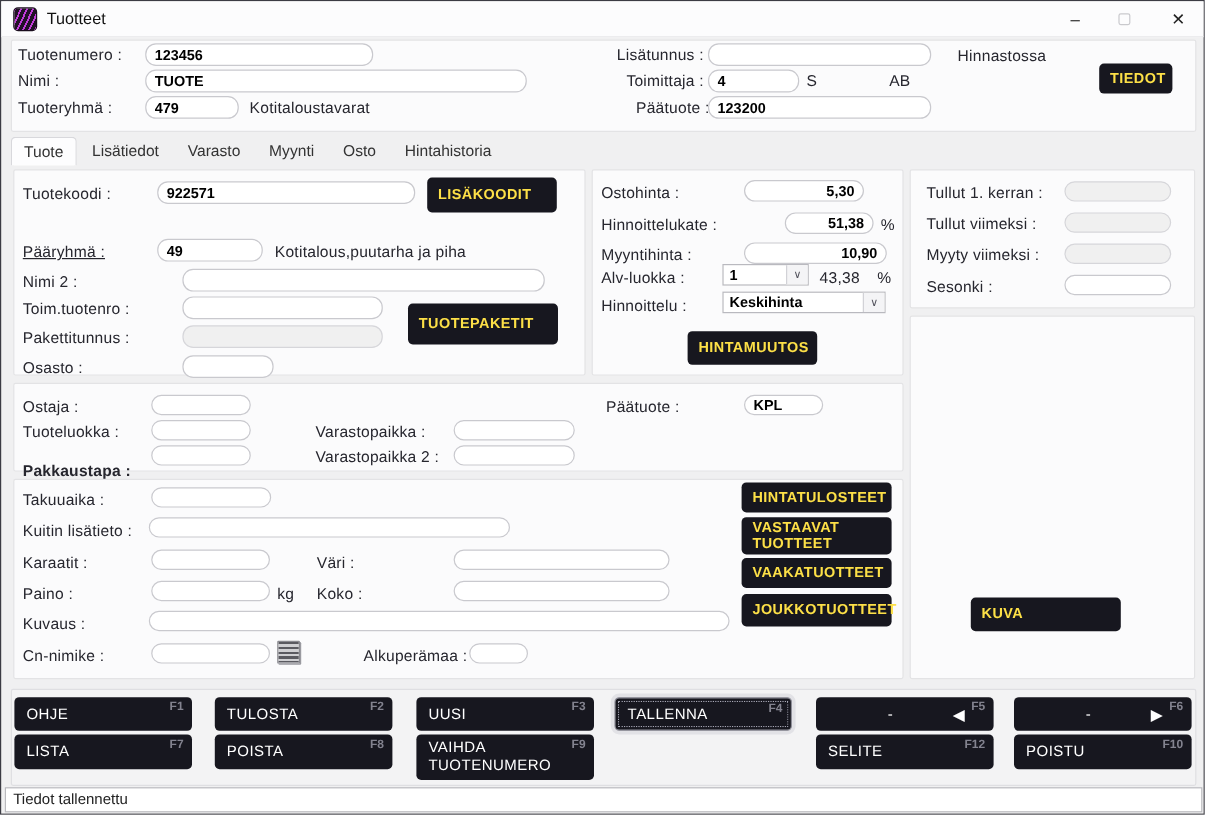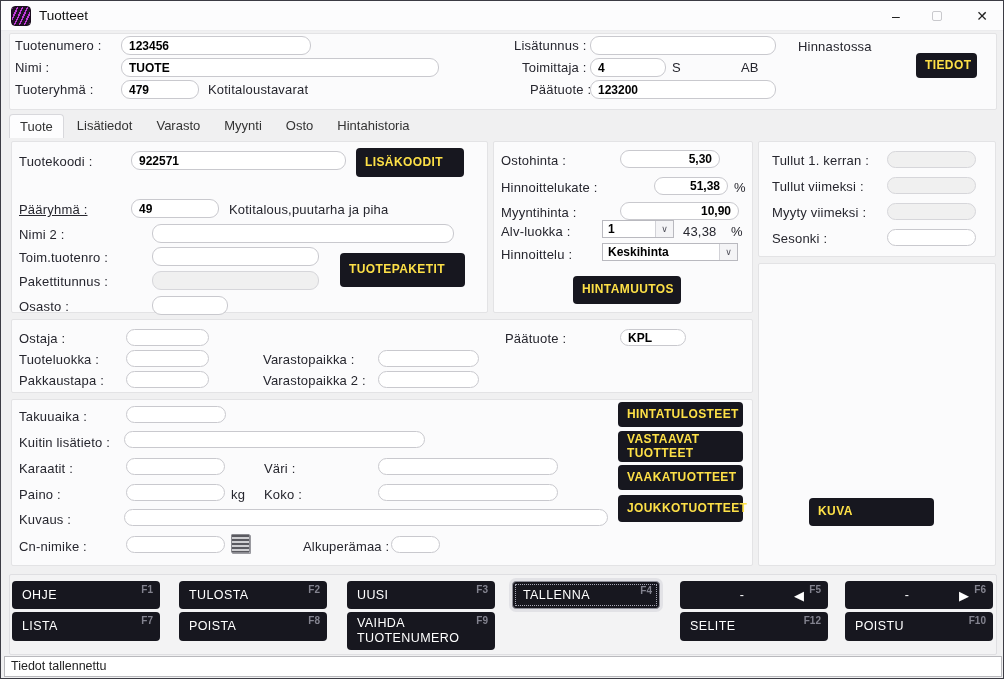--- a/index.html
+++ b/index.html
@@ -157,21 +157,21 @@
   <input class="inp" style="left: 886px; top: 228px; width: 89px; height: 17px;">
 
   <div class="panel" style="left:757px;top:262px;width:238px;height:303px;"></div>
   <button class="btn" style="left:808px;top:497px;width:125px;height:28px;">KUVA</button>
 
   <div class="panel" style="left:10px;top:318px;width:742px;height:74px;"></div>
   <span class="lbl" style="left:18px;top:330px;">Ostaja :</span>
   <input class="inp" style="left: 125px; top: 328px; width: 83px; height: 17px;">
   <span class="lbl" style="left:18px;top:351px;">Tuoteluokka :</span>
   <input class="inp" style="left: 125px; top: 349px; width: 83px; height: 17px;">
-  <span class="lbl" style="left:18px;top:372px;">Pakkaustapa :</span>
+  <span class="lbl" style="left:18px;top:384px;font-weight:bold;">Pakkaustapa :</span>
   <input class="inp" style="left: 125px; top: 370px; width: 83px; height: 17px;">
   <span class="lbl" style="left:262px;top:351px;">Varastopaikka :</span>
   <input class="inp" style="left: 377px; top: 349px; width: 101px; height: 17px;">
   <span class="lbl" style="left:262px;top:372px;">Varastopaikka 2 :</span>
   <input class="inp" style="left: 377px; top: 370px; width: 101px; height: 17px;">
   <span class="lbl" style="left:504px;top:330px;">Päätuote :</span>
   <input class="inp" style="left: 619px; top: 328px; width: 66px; height: 17px;" value="KPL">
 
   <div class="panel" style="left:10px;top:398px;width:742px;height:167px;"></div>
   <span class="lbl" style="left:18px;top:408px;">Takuuaika :</span>

